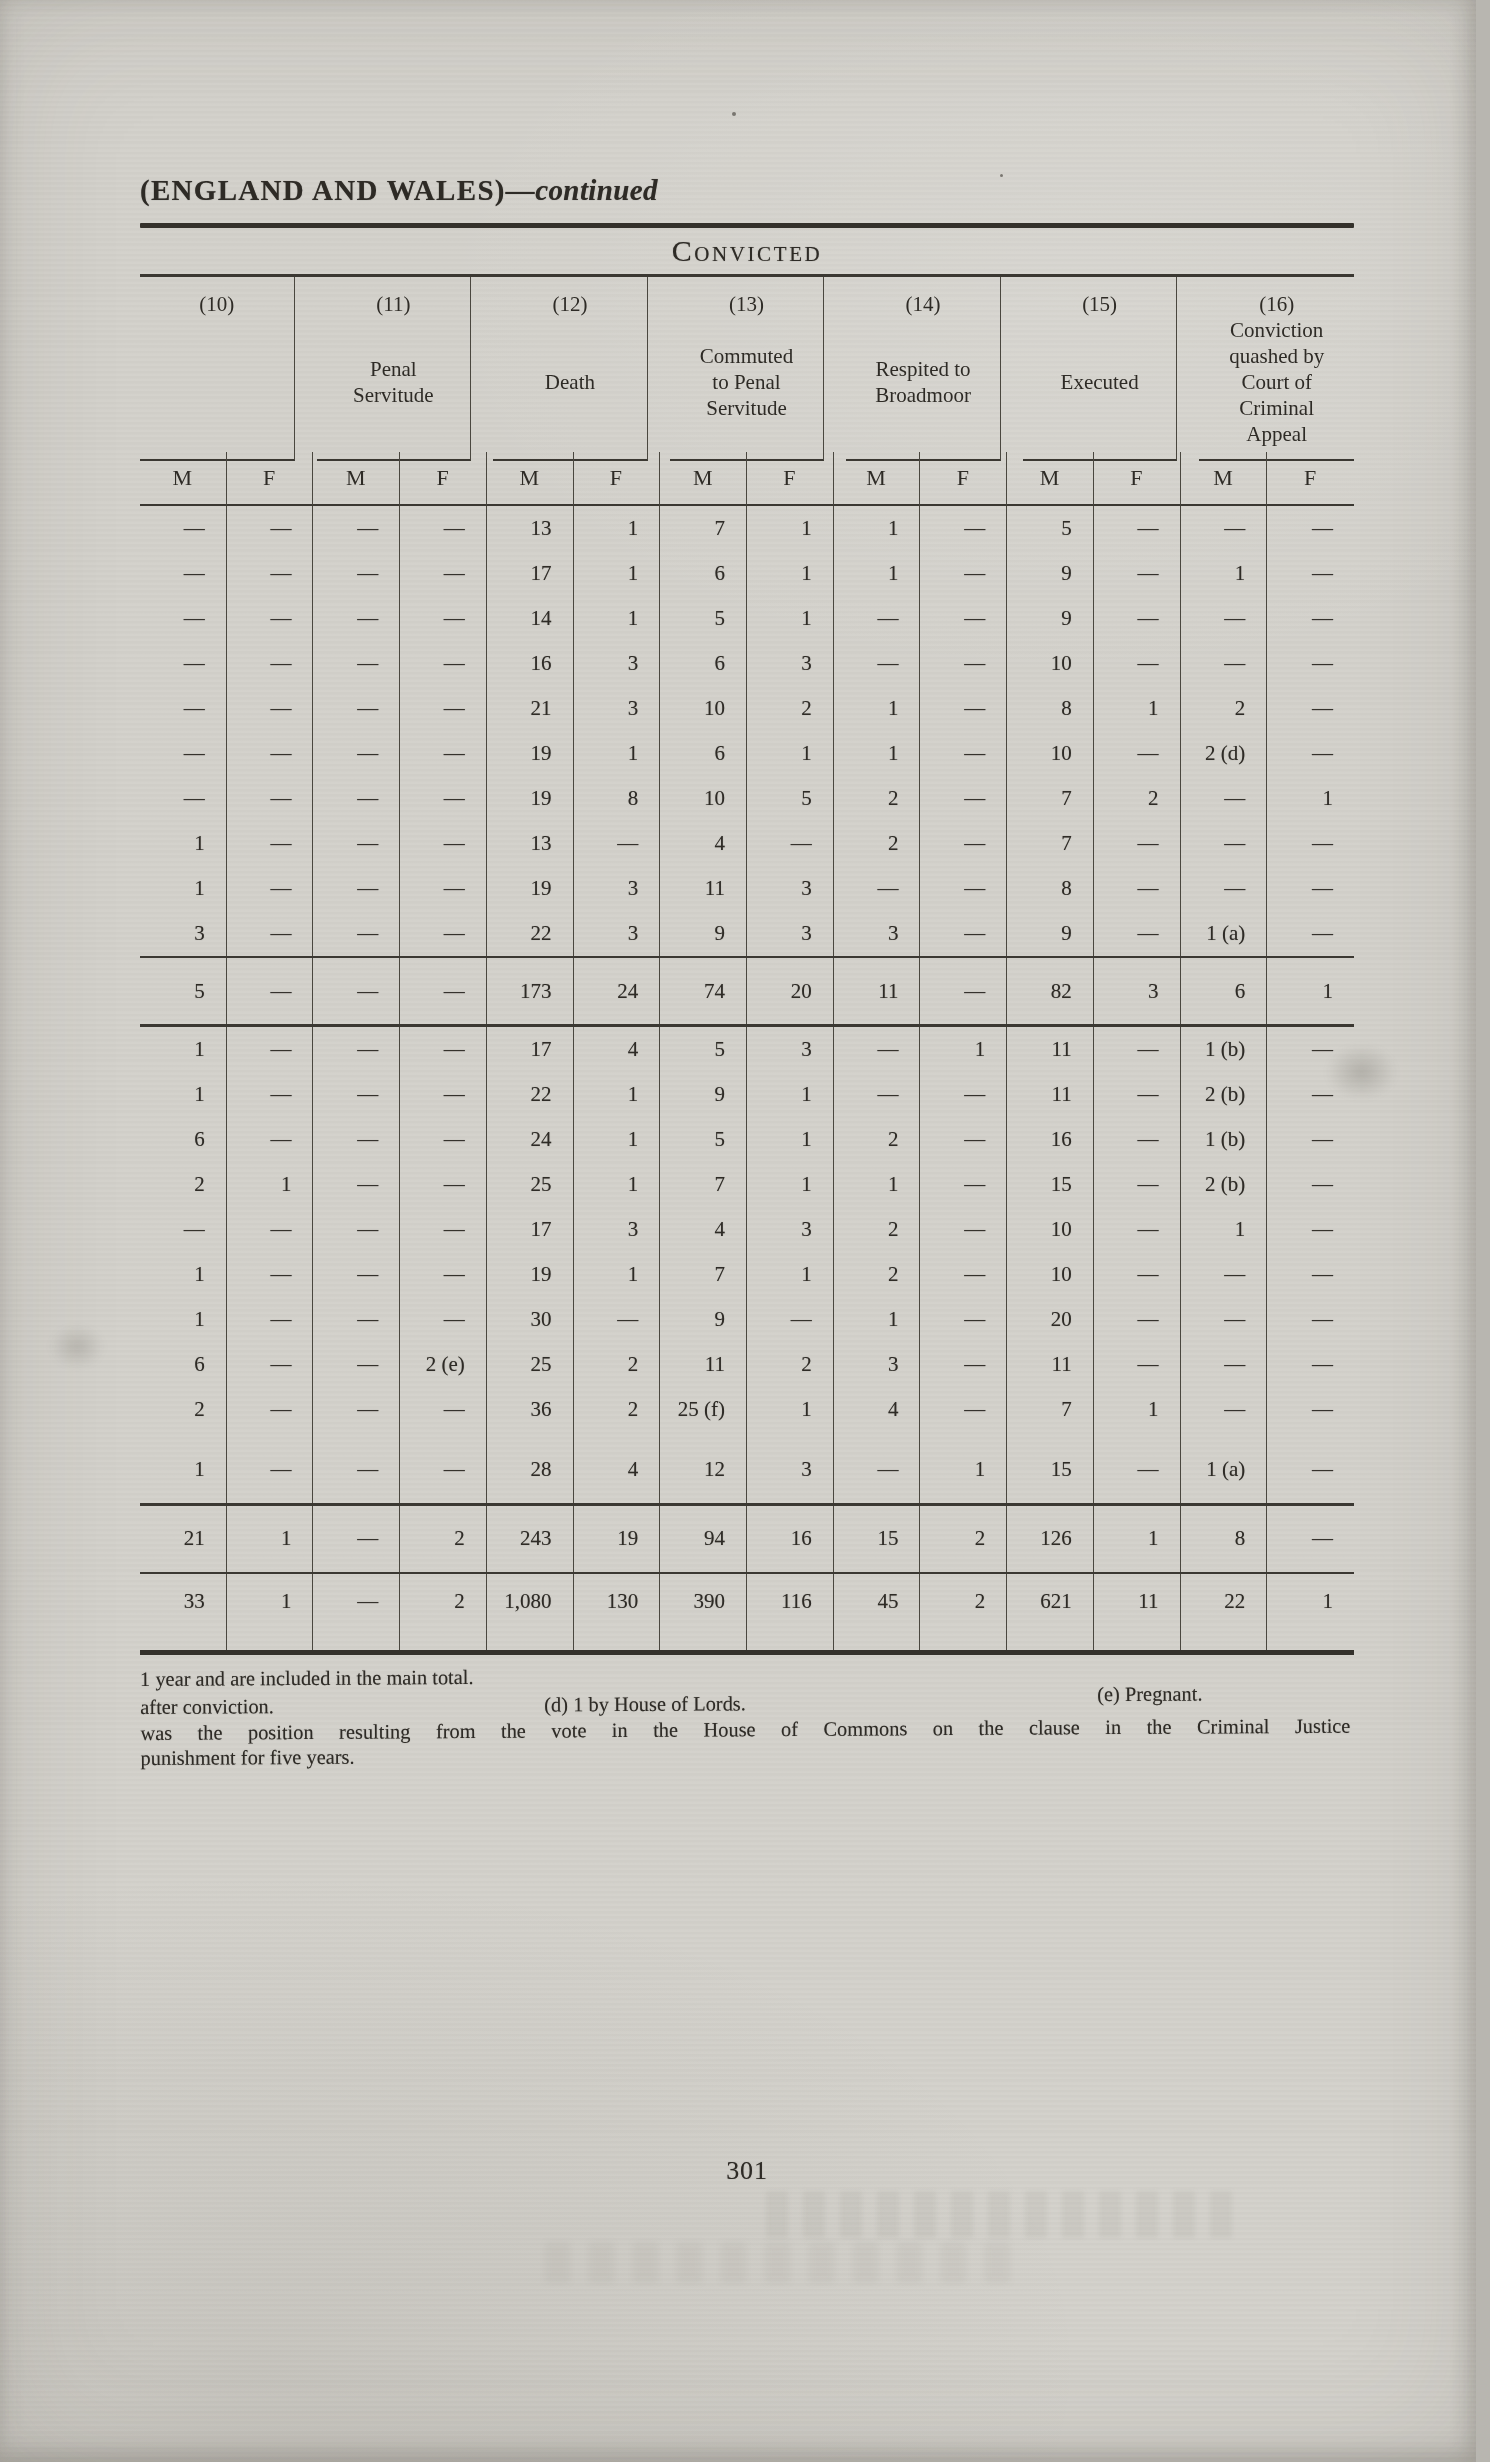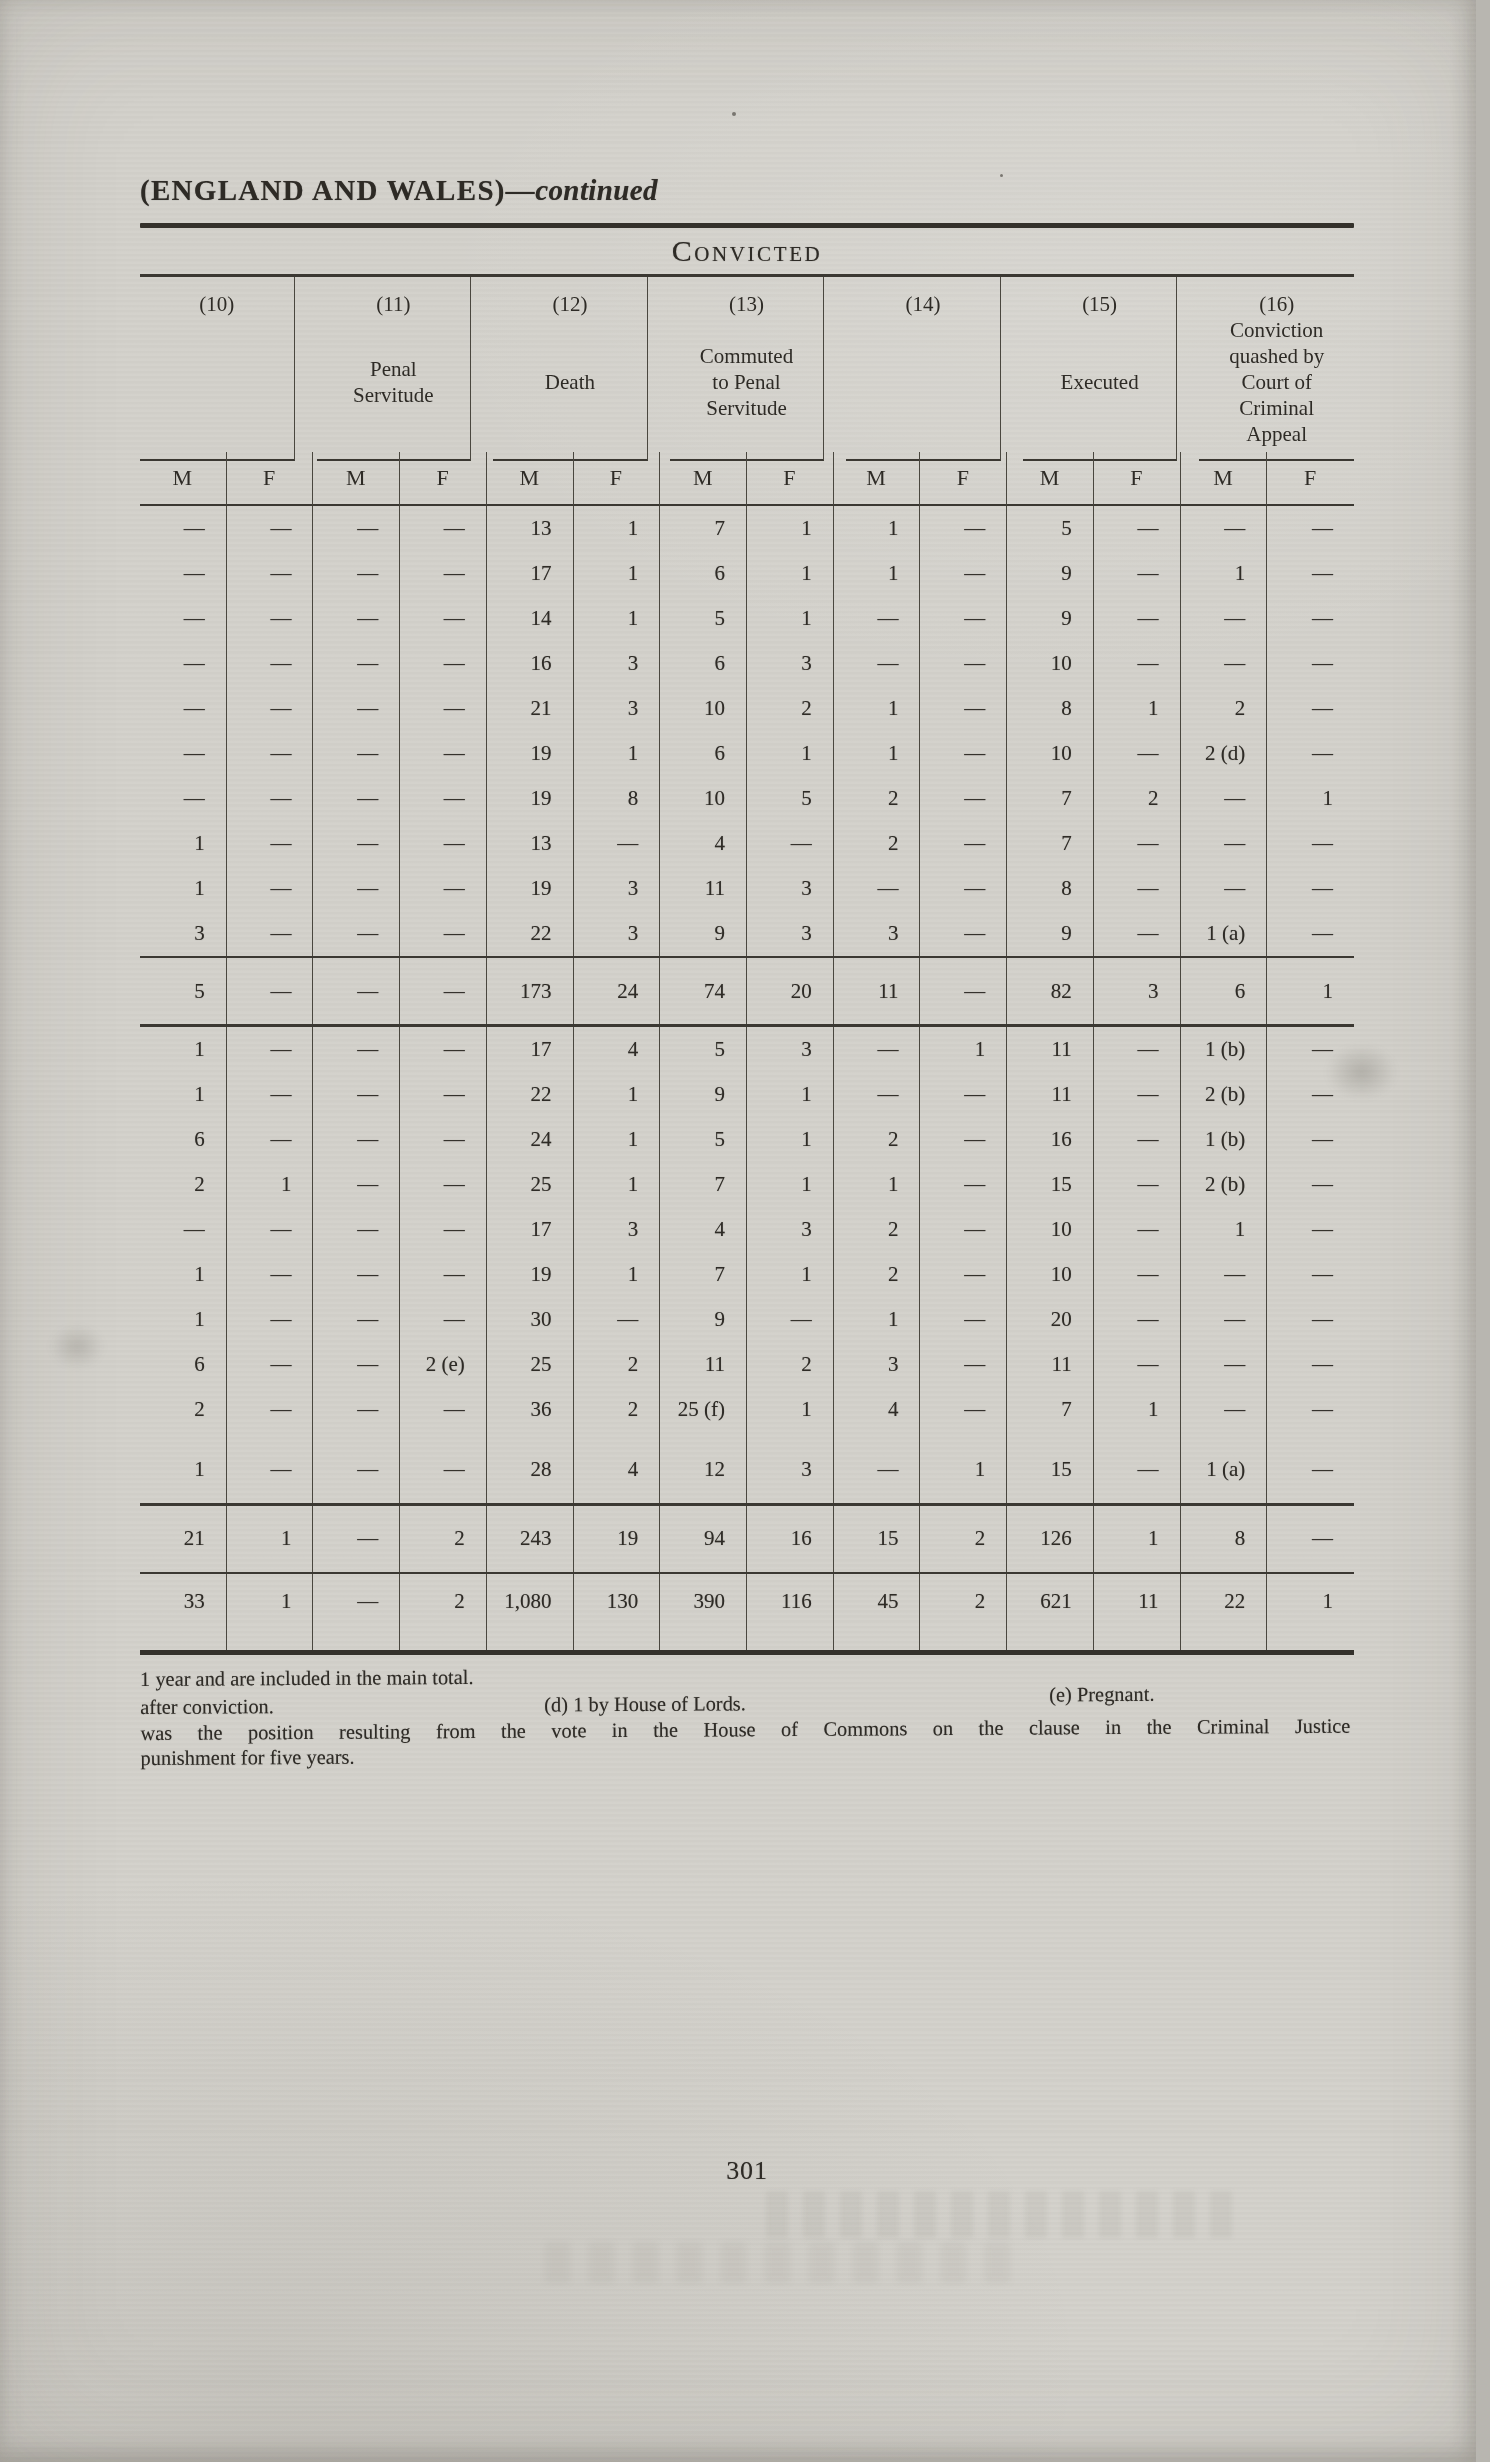--- a/index.html
+++ b/index.html
@@ -68,21 +68,21 @@
   .trow.gap_bottom{height:22px;}
   .hrule{height:2.6px;background:#3b3832;}
   .grid-end{height:5.1px;background:#34312b;}
 
   
   .footnotes{margin-top:12px;width:1210px;font-size:20.4px;line-height:25px;
              transform:rotate(-0.35deg);transform-origin:0 0;
              text-shadow:0 0 0.9px rgba(46,43,38,0.4);}
   .fn-line2{position:relative;height:25.5px;margin-top:2.6px;}
   .fn2-mid{position:absolute;left:404px;top:0;}
-  .fn2-right{position:absolute;left:909px;top:-6.8px;}
+  .fn2-right{position:absolute;left:957px;top:-6.8px;}
   .fn-line3{width:1210px;text-align:justify;text-align-last:justify;margin-top:0.9px;}
 
   
   .pageno{margin-top:385px;text-align:center;font-size:26px;letter-spacing:0.9px;
           text-shadow:0 0 0.9px rgba(46,43,38,0.45);}
 
   
   .smudge{position:absolute;pointer-events:none;}
   .sm1{left:1323px;top:1042px;width:77px;height:60px;
        background:radial-gradient(ellipse at center, rgba(95,92,84,0.28), transparent 65%);filter:blur(3.4px);}
@@ -133,20 +133,24 @@
             <div class="hcell">
               <div class="hnum">(13)</div>
               <div class="hlabel">
                 <div class="hline">Commuted</div>
                 <div class="hline">to Penal</div>
                 <div class="hline">Servitude</div>
               </div>
             </div>
             <div class="hcell">
               <div class="hnum">(14)</div>
+              <div class="hlabel">
+                <div class="hline">Respited to</div>
+                <div class="hline">Broadmoor</div>
+              </div>
             </div>
             <div class="hcell">
               <div class="hnum">(15)</div>
               <div class="hlabel">
                 <div class="hline">Executed</div>
               </div>
             </div>
             <div class="hcell">
               <div class="hnum">(16)</div>
               <div class="hlabel">

